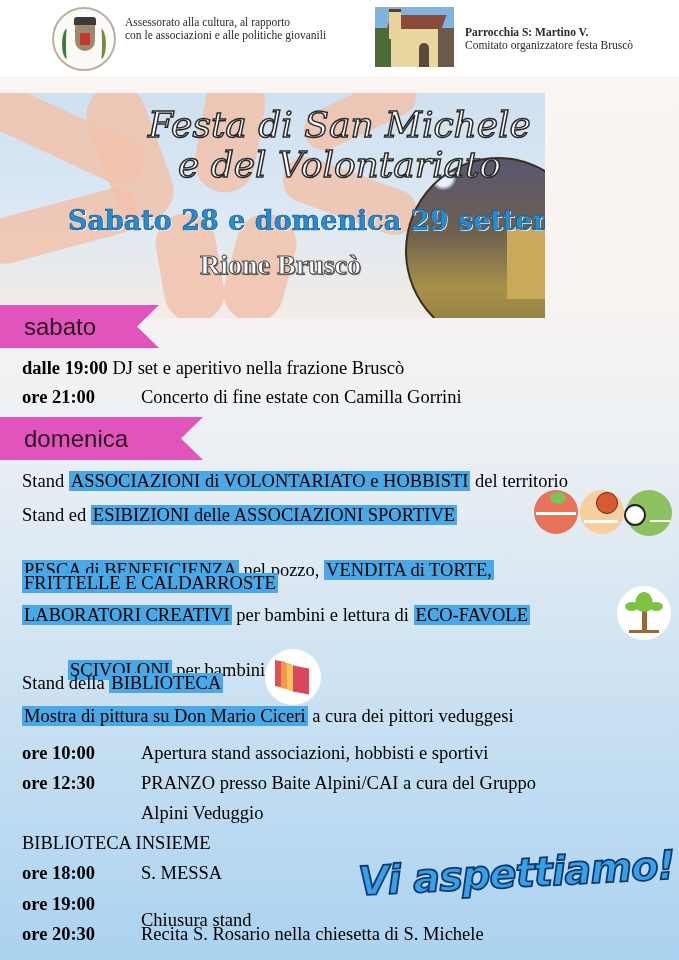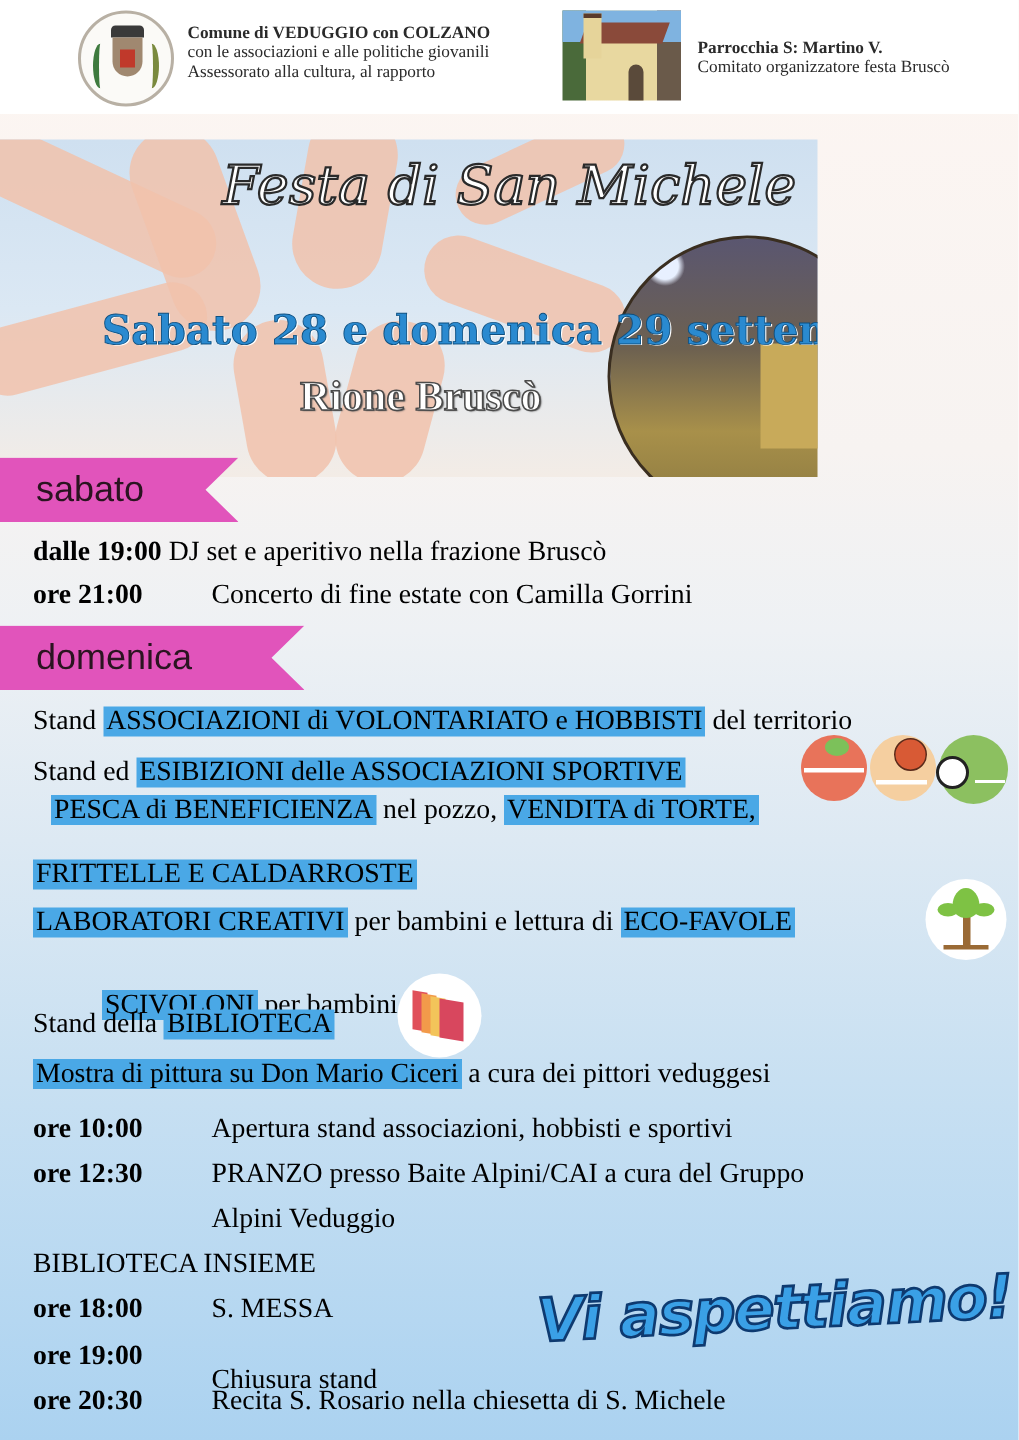--- a/index.html
+++ b/index.html
@@ -73,23 +73,22 @@
 
 <div class="header">
   <div class="crest">
     <div class="leafL"></div>
       <div class="leafR"></div>
     <div class="crown"></div>
       <div class="shield"></div>
       <div class="tower"></div>
   </div>
   <div class="comune">
-    <div class="bold">Comune di VEDUGGIO con COLZANO</div>
+    <div>Assessorato alla cultura, al rapporto</div>
     <div>con le associazioni e alle politiche giovanili</div>
-    <div>Assessorato alla cultura, al rapporto</div>
   </div>
   <div class="church">
     <div class="roof"></div>
       <div class="tower"></div>
       <div class="door"></div>
   </div>
   <div class="parrocchia">
     <div class="bold">Parrocchia S: Martino V.</div>
     <div>Comitato organizzatore festa Bruscò</div>
   </div>
@@ -102,20 +101,21 @@
   <div class="hand" style="left:-20px;top:110px;width:160px;height:46px;transform:rotate(-15deg);"></div>
   <div class="hand" style="left:160px;top:120px;width:60px;height:110px;transform:rotate(-10deg);"></div>
   <div class="hand" style="left:230px;top:120px;width:60px;height:110px;transform:rotate(15deg);"></div>
   <div class="hand" style="left:280px;top:80px;width:140px;height:46px;transform:rotate(20deg);"></div>
   <div class="hand" style="left:300px;top:0px;width:120px;height:40px;transform:rotate(-25deg);"></div>
   <div class="oval">
     <div class="house"></div>
       <div class="win"></div>
   </div>
   <div class="title1">Festa di San Michele</div>
+  <div class="title1 title2">e del Volontariato</div>
   <div class="dates">Sabato 28 e domenica 29 settembre</div>
   <div class="rione">Rione Bruscò</div>
 </div>
 
 <div class="ribbon rib-sab">sabato</div>
 <div class="line" style="top:356px;">
   <span class="time">dalle 19:00</span>
   <span>DJ set e aperitivo nella frazione Bruscò</span>
 </div>
 <div class="line" style="top:385px;width:600px;">
@@ -124,21 +124,21 @@
 </div>
 
 <div class="ribbon rib-dom">domenica</div>
 
 <div class="line" style="top:469px;">
   <span>Stand </span><span class="hl">ASSOCIAZIONI di VOLONTARIATO e HOBBISTI</span><span> del territorio</span>
 </div>
 <div class="line" style="top:503px;text-align:center;">
   <span>Stand ed </span><span class="hl">ESIBIZIONI delle ASSOCIAZIONI SPORTIVE </span>
 </div>
-<div class="line" style="top:528px;margin-left:12px;">
+<div class="line" style="top:558px;">
   <span class="hl">PESCA di BENEFICIENZA</span><span> nel pozzo, </span><span class="hl">VENDITA di TORTE,</span>
 </div>
 <div class="line" style="top:571px;">
   <span class="hl">FRITTELLE E CALDARROSTE </span>
 </div>
 <div class="line" style="top:603px;">
   <span class="hl">LABORATORI CREATIVI</span><span> per bambini e lettura di </span><span class="hl">ECO-FAVOLE</span>
 </div>
 <div class="line" style="top:658px;margin-left:46px;">
   <span class="hl">SCIVOLONI</span><span> per bambini</span>

